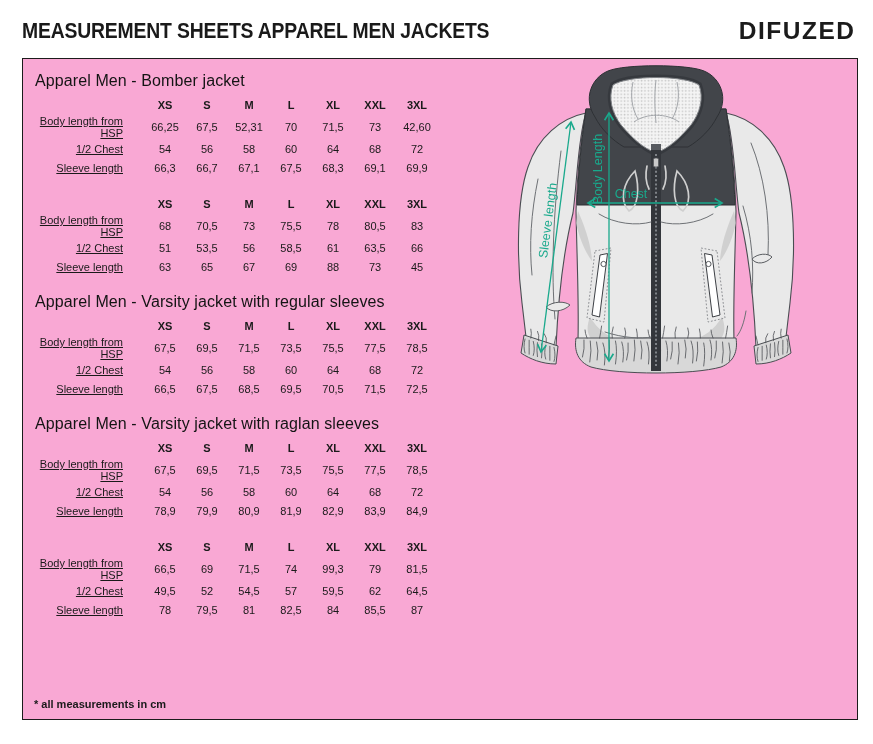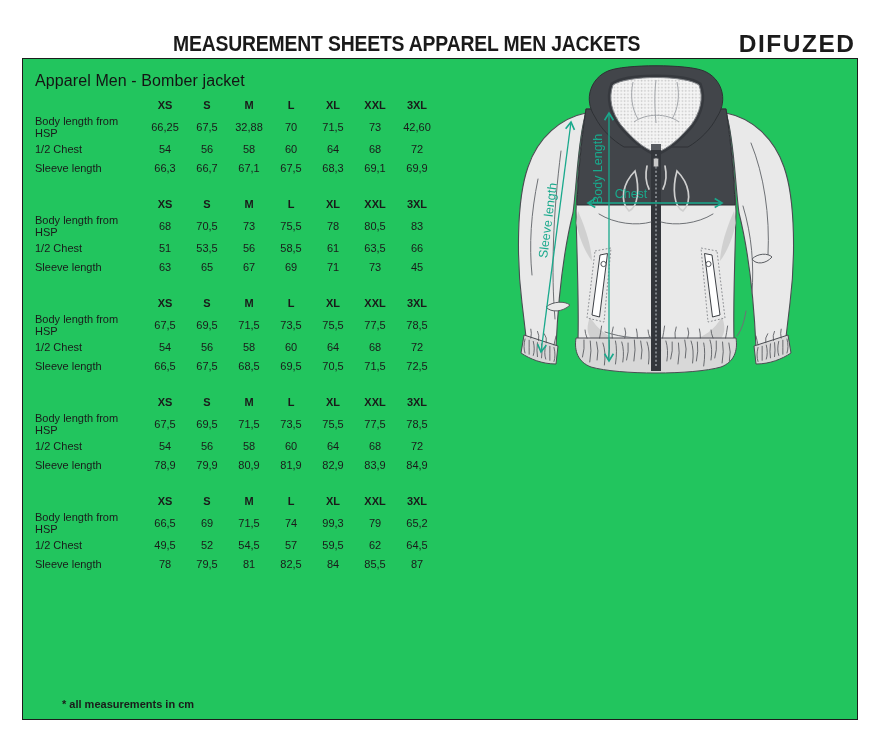--- a/index.html
+++ b/index.html
@@ -3,47 +3,47 @@
 <meta charset="utf-8">
 <style>
   * { margin:0; padding:0; box-sizing:border-box; }
   html,body { background:#ffffff; }
   body {
     width:873px; height:744px; position:relative; overflow:hidden;
     font-family:"Liberation Sans", sans-serif; color:#1a1a1a;
     -webkit-font-smoothing:antialiased;
   }
   
-  .hdr { position:absolute; top:24px; left:22px; right:18px; height:40px;text-align:center; }
+  .hdr { position:absolute; top:11px; left:22px; right:18px; height:40px; }
   .hdr h1 {
     display:inline-block; font-size:22px; font-weight:700; letter-spacing:-0.2px;
     transform:scaleX(0.88); transform-origin:left center; white-space:nowrap; margin-top:7px;
   }
   .brand {
     position:absolute; right:0; top:6px; font-size:24px; font-weight:700;
     letter-spacing:1.5px; transform:scaleX(1.02); transform-origin:right center;
     color:#1b1b1b;
   }
   
   .frame {
     position:absolute; left:22px; top:58px; width:836px; height:662px;
-    border:1.5px solid #1c1c1c; background:#22c55e;
+    border:1.5px solid #1c1c1c; background:#f9a8d4;
   }
   
   .tables { position:absolute; left:0; top:0; width:460px; padding:13px 0 0 12px; }
   .mtable { margin-bottom:17px; }
   .mtable .ttl { font-size:16px; font-weight:400; color:#141414; margin-bottom:5px; letter-spacing:0.1px; }
   table.m { border-collapse:collapse; table-layout:fixed; }
   table.m th, table.m td { font-size:11px; font-weight:400; height:19px; padding:0; vertical-align:middle; }
   table.m th { font-weight:700; height:20px; }
-  table.m .lblcol { width:88px; text-align:left; }
+  table.m .lblcol { width:88px; text-align:right;text-decoration:underline; }
   table.m .spacer { width:21px; }
   table.m .szcol { width:42px; text-align:center; }
   
-  .footnote { position:absolute; left:11px; bottom:9px; font-size:11px; font-weight:700;margin-left:28px; }
+  .footnote { position:absolute; left:11px; bottom:9px; font-size:11px; font-weight:700; }
   
   .diagram { position:absolute; left:466px; top:0; width:340px; height:345px; }
   svg text.meas { font-family:"Liberation Sans", sans-serif; font-size:12.5px; fill:#19a98c; }
   .lt  { fill:#e9e9e9; stroke:#4a4d52; stroke-width:1.1; stroke-linejoin:round; }
   .dk  { fill:#42454a; stroke:#2e3135; stroke-width:1; stroke-linejoin:round; }
   .band{ fill:#d8d8d8; stroke:#4a4d52; stroke-width:1; }
   .sh  { fill:#c7c7c7; opacity:.75; stroke:none; }
   .ln  { fill:none; stroke:#6e7175; stroke-width:1; stroke-linecap:round; }
   .lens{ fill:#e9e9e9; stroke:#5a5d61; stroke-width:1; }
   .slit{ fill:#ffffff; stroke:#3d4045; stroke-width:1; }
@@ -79,21 +79,21 @@
               <th class="szcol">XXL</th>
               <th class="szcol">3XL</th>
             </tr>
           </thead>
         <tbody>
             <tr>
               <td class="lblcol">Body length from HSP</td>
               <td class="spacer"></td>
               <td class="szcol">66,25</td>
               <td class="szcol">67,5</td>
-              <td class="szcol">32,88</td>
+              <td class="szcol">52,31</td>
               <td class="szcol">70</td>
               <td class="szcol">71,5</td>
               <td class="szcol">73</td>
               <td class="szcol">42,60</td>
             </tr>
             <tr>
               <td class="lblcol">1/2 Chest</td>
               <td class="spacer"></td>
               <td class="szcol">54</td>
               <td class="szcol">56</td>
@@ -156,29 +156,30 @@
               <td class="szcol">63,5</td>
               <td class="szcol">66</td>
             </tr>
             <tr>
               <td class="lblcol">Sleeve length</td>
               <td class="spacer"></td>
               <td class="szcol">63</td>
               <td class="szcol">65</td>
               <td class="szcol">67</td>
               <td class="szcol">69</td>
-              <td class="szcol">71</td>
+              <td class="szcol">88</td>
               <td class="szcol">73</td>
               <td class="szcol">45</td>
             </tr>
           </tbody>
       </table>
     </section>
 
     <section class="mtable">
+      <div class="ttl">Apparel Men - Varsity jacket with regular sleeves</div>
       <table class="m">
         <thead>
             <tr>
               <th class="lblcol"></th>
               <th class="spacer"></th>
               <th class="szcol">XS</th>
               <th class="szcol">S</th>
               <th class="szcol">M</th>
               <th class="szcol">L</th>
               <th class="szcol">XL</th>
@@ -218,20 +219,21 @@
               <td class="szcol">69,5</td>
               <td class="szcol">70,5</td>
               <td class="szcol">71,5</td>
               <td class="szcol">72,5</td>
             </tr>
           </tbody>
       </table>
     </section>
 
     <section class="mtable">
+      <div class="ttl">Apparel Men - Varsity jacket with raglan sleeves</div>
       <table class="m">
         <thead>
             <tr>
               <th class="lblcol"></th>
               <th class="spacer"></th>
               <th class="szcol">XS</th>
               <th class="szcol">S</th>
               <th class="szcol">M</th>
               <th class="szcol">L</th>
               <th class="szcol">XL</th>
@@ -295,21 +297,21 @@
         <tbody>
             <tr>
               <td class="lblcol">Body length from HSP</td>
               <td class="spacer"></td>
               <td class="szcol">66,5</td>
               <td class="szcol">69</td>
               <td class="szcol">71,5</td>
               <td class="szcol">74</td>
               <td class="szcol">99,3</td>
               <td class="szcol">79</td>
-              <td class="szcol">65,2</td>
+              <td class="szcol">81,5</td>
             </tr>
             <tr>
               <td class="lblcol">1/2 Chest</td>
               <td class="spacer"></td>
               <td class="szcol">49,5</td>
               <td class="szcol">52</td>
               <td class="szcol">54,5</td>
               <td class="szcol">57</td>
               <td class="szcol">59,5</td>
               <td class="szcol">62</td>

